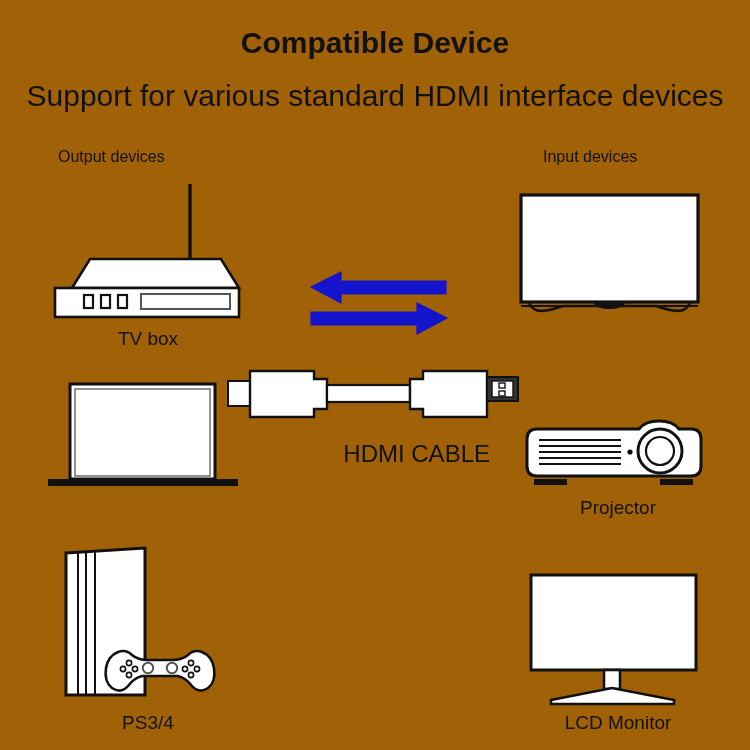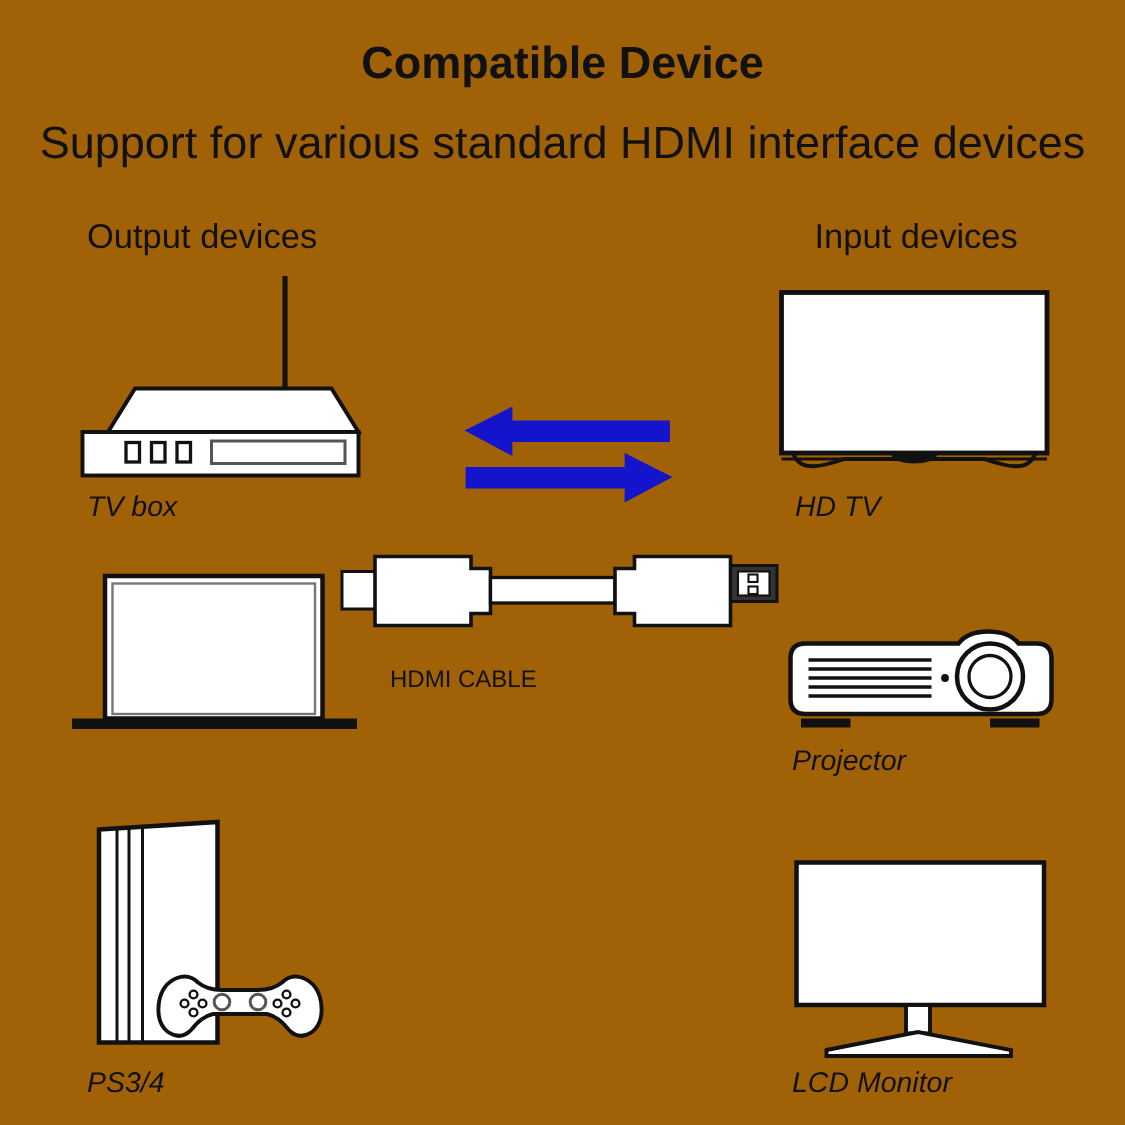--- a/index.html
+++ b/index.html
@@ -37,44 +37,43 @@
     left: 0; top: 82px;
     width: 750px;
     text-align: center;
     font-size: 30px;
     font-weight: normal;
     line-height: 28px;
   }
 
   
   .col-head {
-    font-size: 23px;
+    font-size: 16px;
     line-height: 24px;
     white-space: nowrap;
   }
   #head-output { left: 58px; top: 145px; }
   #head-input  { left: 543px; top: 145px; }
 
   
   .caption {
     font-size: 19px;
     line-height: 23px;
-    text-align: left;
+    text-align: center;
     white-space: nowrap;
-    font-style: italic;
   }
   #cap-tvbox     { left: 58px;  top: 327px; width: 180px; }
   #cap-hdtv      { left: 530px; top: 327px; width: 180px; }
   #cap-laptop    { left: 58px;  top: 496px; width: 180px; }
   #cap-projector { left: 528px; top: 496px; width: 180px; }
   #cap-ps        { left: 58px;  top: 711px; width: 180px; }
   #cap-lcd       { left: 528px; top: 711px; width: 180px; }
   #cap-cable {
     left: 260px; top: 442px; width: 230px;
-    font-size: 16px; line-height: 24px; text-align: left;
+    font-size: 24px; line-height: 24px; text-align: right;
   }
 
   
   .svg-layer {
     position: absolute;
     left: 0; top: 0;
     width: 750px; height: 750px;
     pointer-events: none;
   }
   .hit { pointer-events: auto; }
@@ -215,21 +214,20 @@
       <polygon points="311,287 341,272 341,281 446,281 446,294 341,294 341,303" fill="#1414cc" stroke="#1414cc" stroke-width="1.2"></polygon>
     </g>
     <g>
       <polygon points="447,318 417,303 417,312 311,312 311,325 417,325 417,334" fill="#1414cc" stroke="#1414cc" stroke-width="1.2"></polygon>
     </g>
 
   </svg>
 
   <div class="abs caption" id="cap-tvbox">TV box</div>
 
-  <div class="abs caption" id="cap-hdtv">HD TV</div>
 
 
   <div class="abs caption" id="cap-projector">Projector</div>
 
   <div class="abs caption" id="cap-ps">PS3/4</div>
 
   <div class="abs caption" id="cap-lcd">LCD Monitor</div>
 
   <div class="abs" id="cap-cable">HDMI CABLE</div>
 

